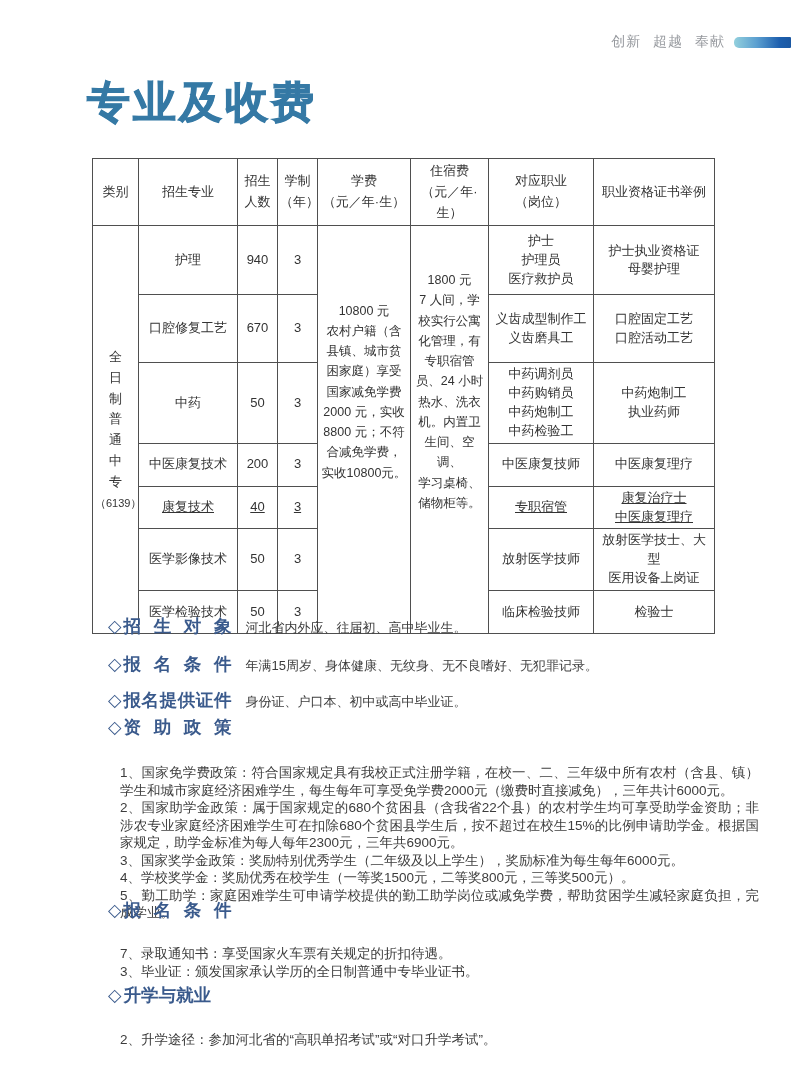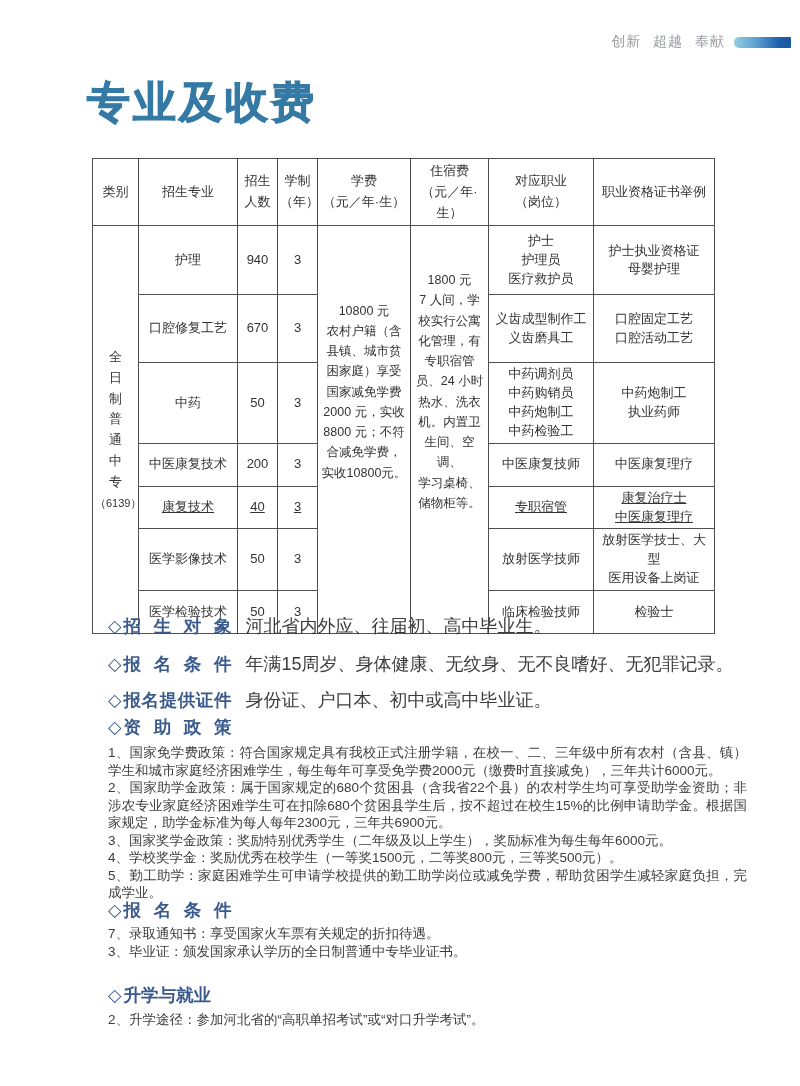--- a/index.html
+++ b/index.html
@@ -65,24 +65,24 @@
 
   
   .sections { position: absolute; left: 108px; top: 612px; width: 639px; }
   .inline-row { display: flex; align-items: baseline; position: absolute; left: 0; }
   .sec-head {
     color: #3a5a8c; font-weight: bold; font-size: 17.5px;
     display: flex; align-items: baseline; white-space: nowrap;
   }
   .diamond { margin-right: 2px; font-weight: normal; }
   .jh { display: inline-block; width: 108px; text-align: justify; text-align-last: justify; }
-  .inline-row .sec-text { font-size: 18px; color: #3c3c3c; margin-left: 14px; }
+  .inline-row .sec-text { font-size: 13px; color: #3c3c3c; margin-left: 14px; }
   .block-head { position: absolute; left: 0; }
-  .body-block { position: absolute; left: 0; width: 639px; font-size: 13.5px;
-                line-height: 17.5px; text-align: justify; color: #3c3c3c; }
+  .body-block { position: absolute; left: 12px; width: 639px; font-size: 13.5px;
+                line-height: 17.5px; text-align: justify; color: #3c3c3c; margin-top: 20px; }
 
   #sec-target     { top: 2px; }
   #sec-conditions { top: 40px; }
   #sec-documents  { top: 76px; }
   #aid-head       { top: 103px; }
   #aid-body       { top: 132px; }
   #welfare-head   { top: 286px; }
   #welfare-body   { top: 313px; }
   #career-head    { top: 371px; }
   #career-body    { top: 399px; }

